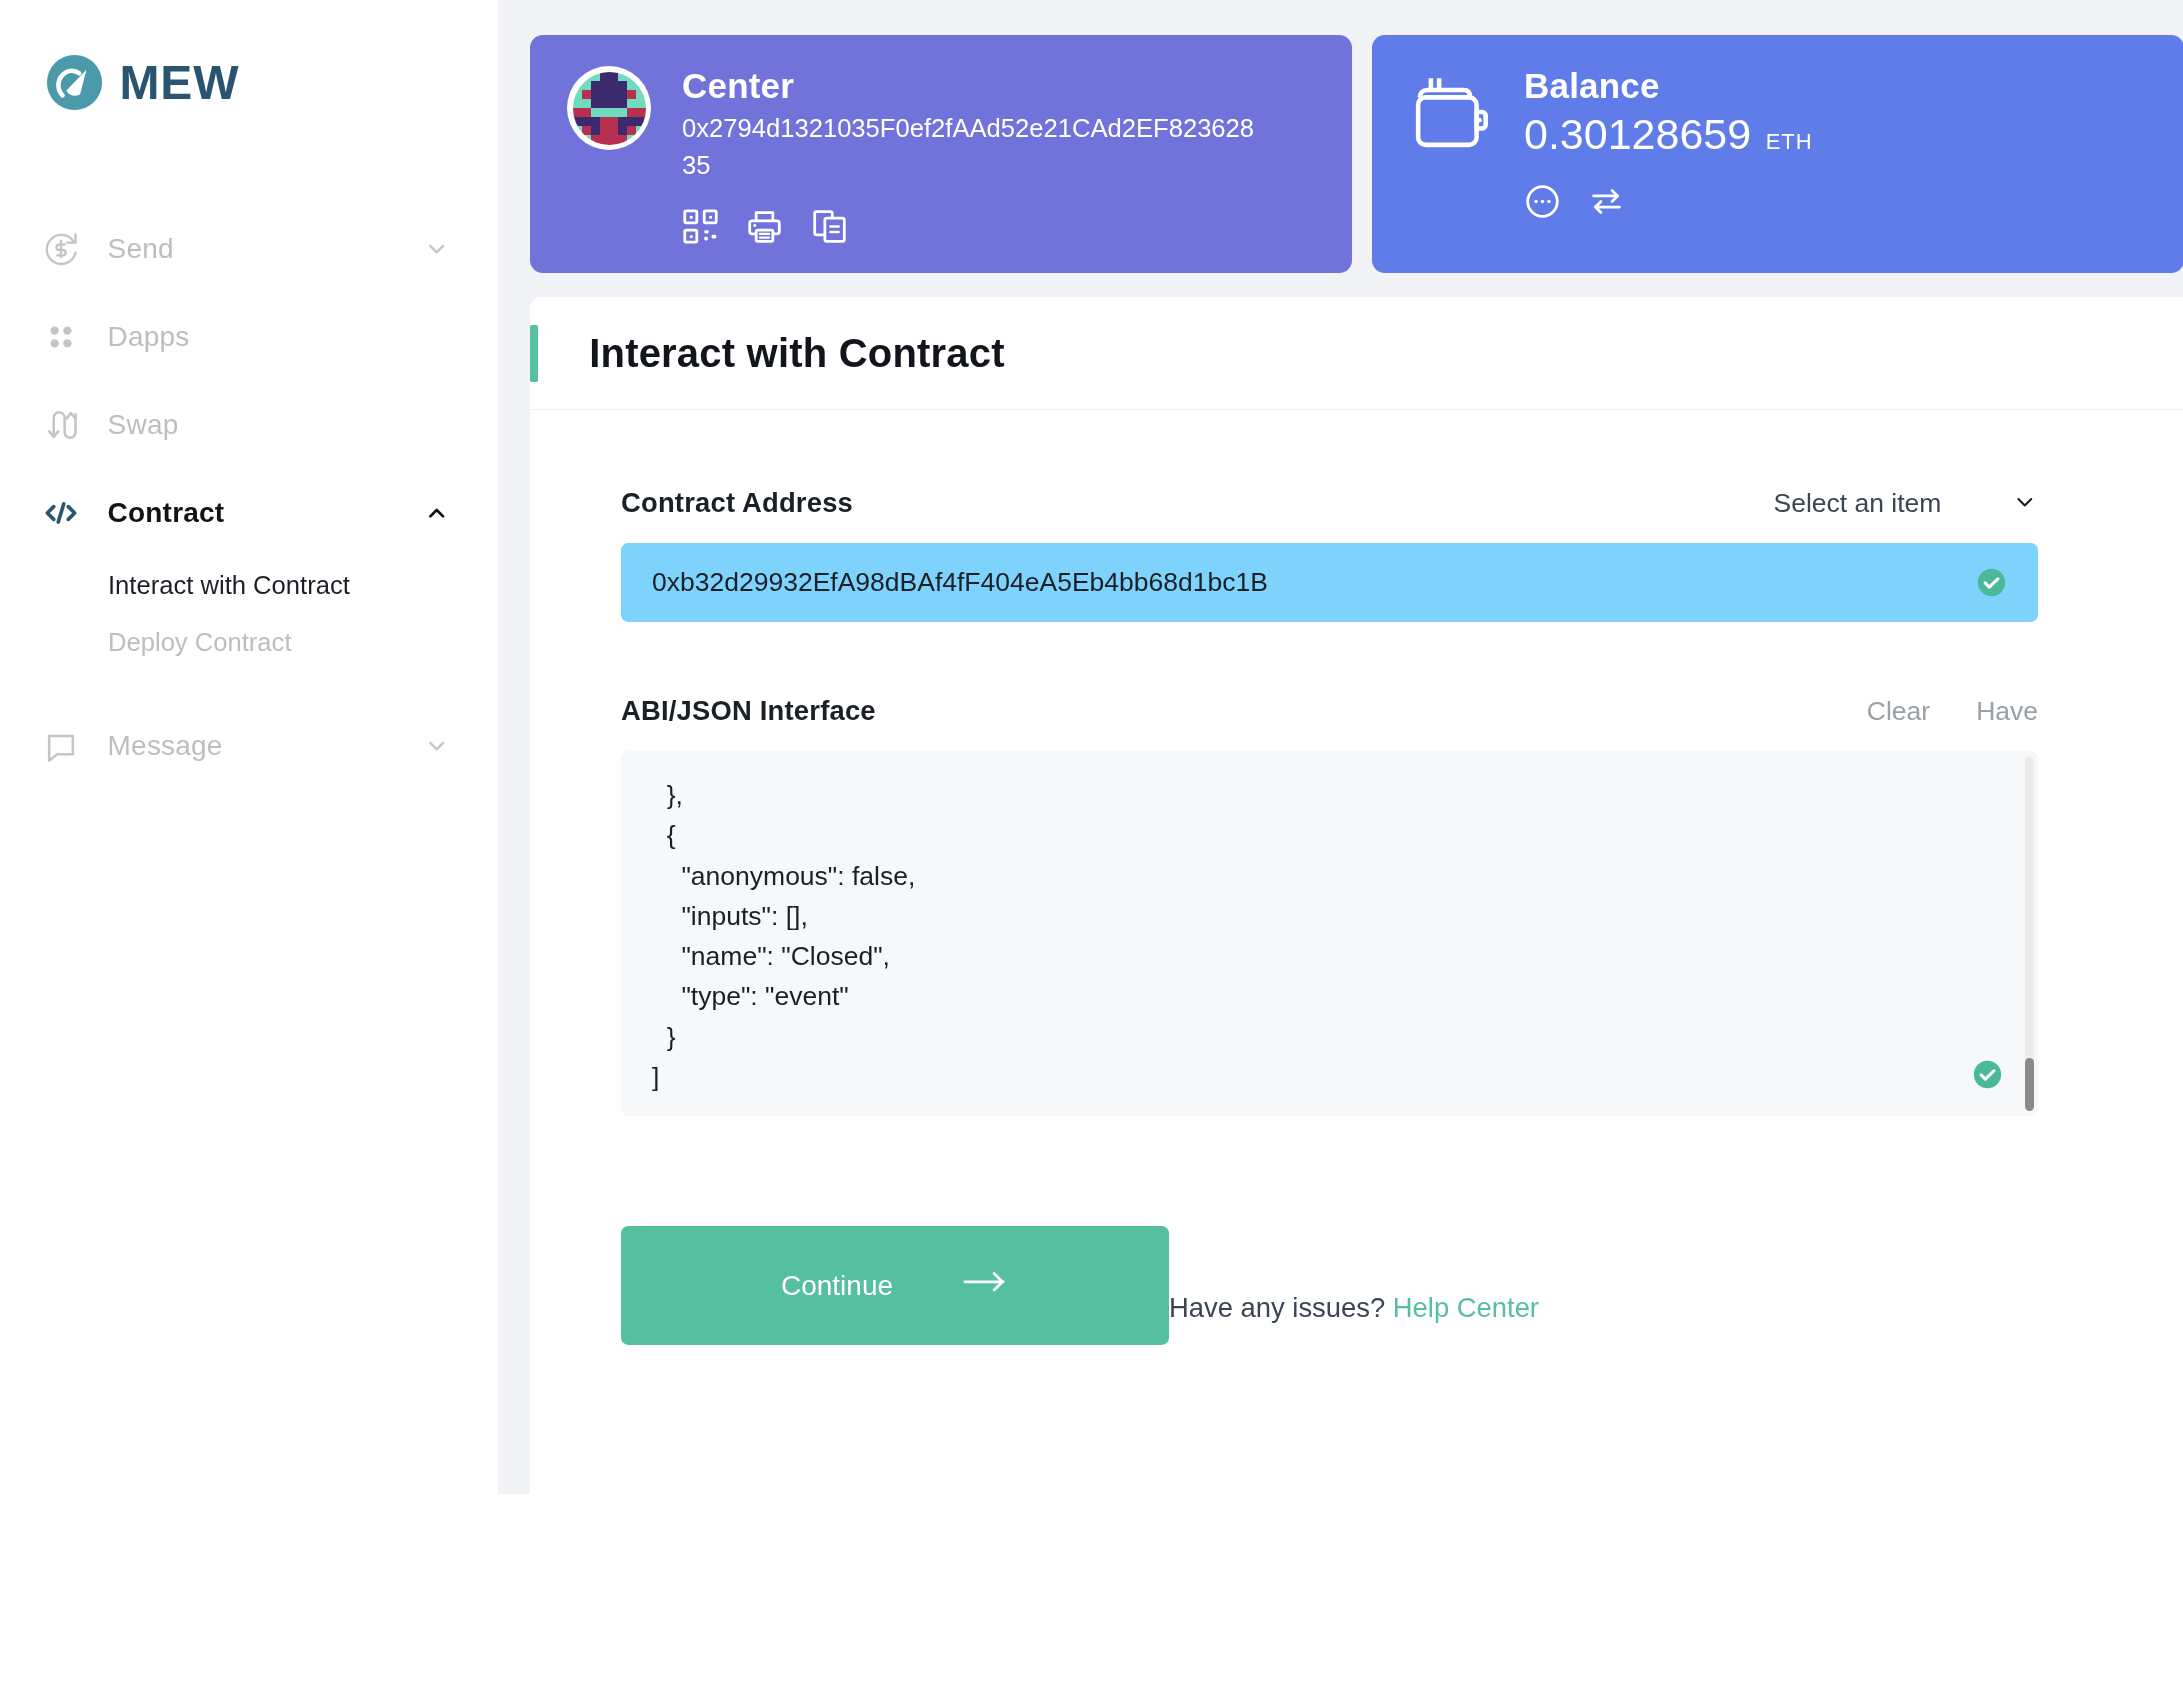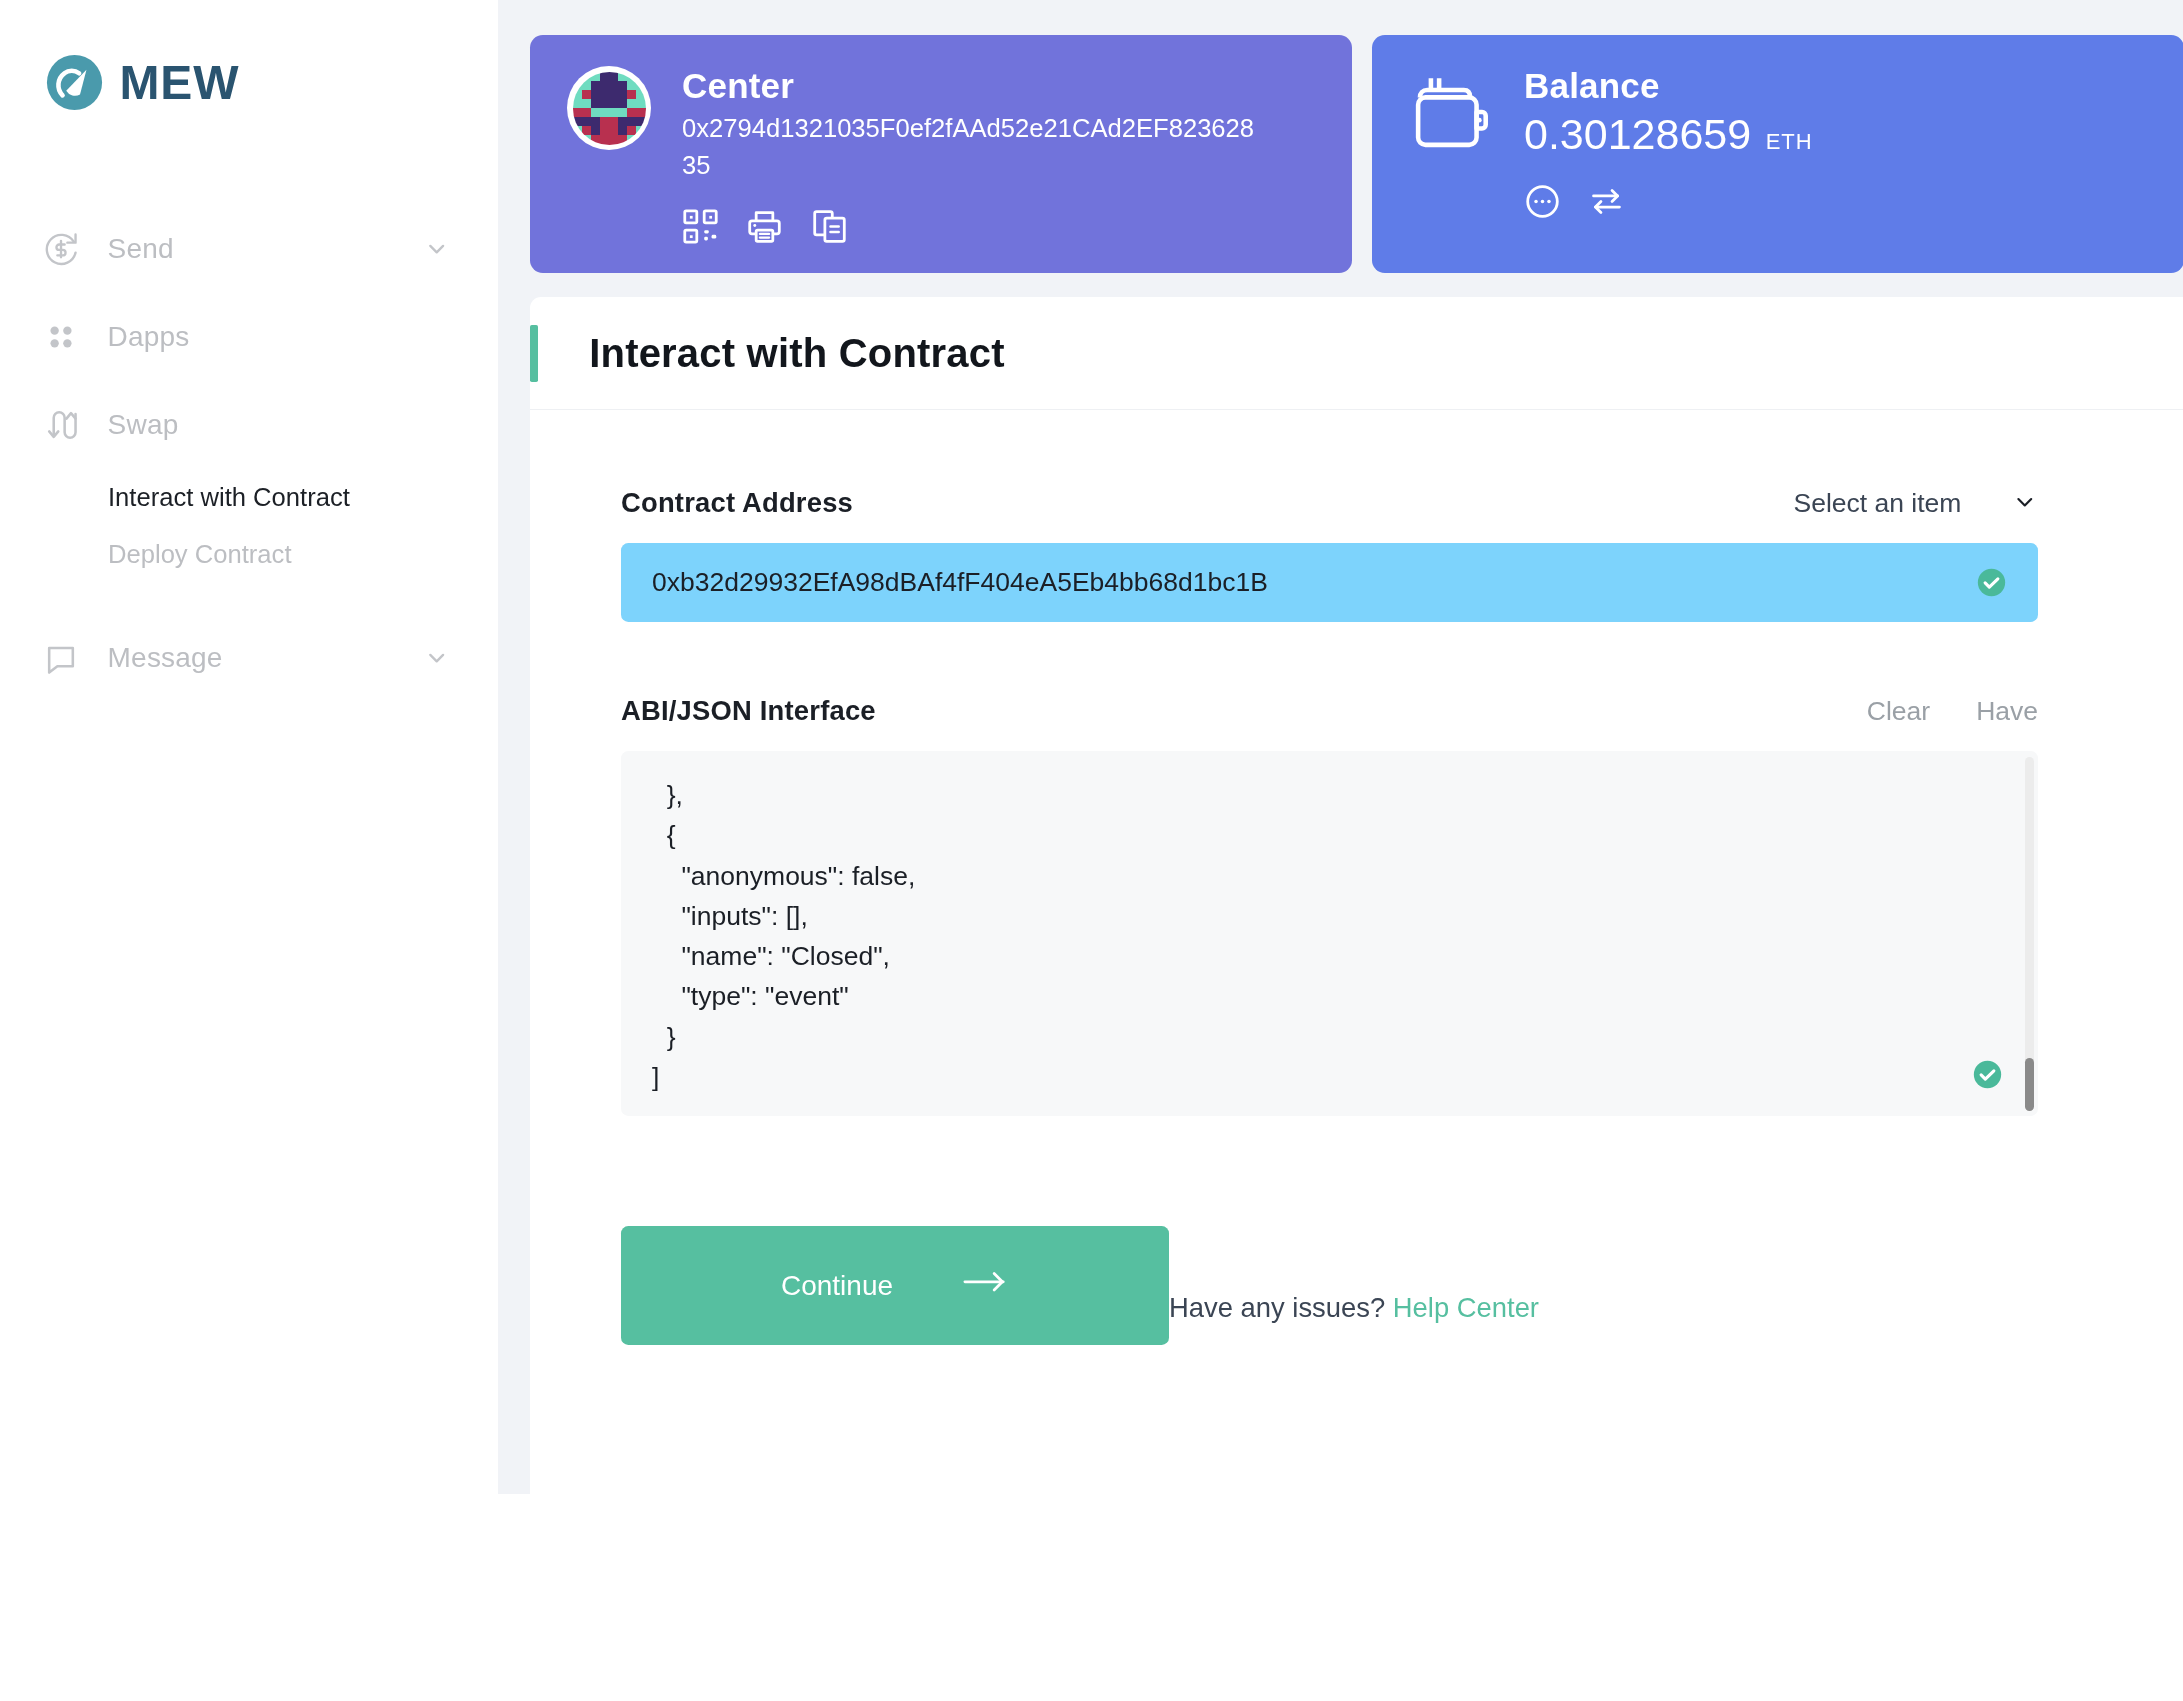--- a/index.html
+++ b/index.html
@@ -77,21 +77,21 @@
     width: calc(100% + 0px);
     height: 1336px;
   }
   .panel-head { display: flex; align-items: center; height: 113px; padding-left: 0; border-bottom: 0.9px solid #eef0f3; }
   .accent-bar { width: 8.2px; height: 57px; background: #56bfa0; border-radius: 1.8px; margin-left: 0; }
   .panel-title { font-size: 40px; color: #12161c; margin-left: 51px; letter-spacing: 0.2px; }
 
   .form { padding: 77px 146px 0 91px; }
   .field-row { display: flex; align-items: center; justify-content: space-between; }
   .field-label { font-size: 27.4px; font-weight: 700; color: #1b1f26; letter-spacing: 0.2px; }
-  .select-box { display: flex; align-items: center; gap: 51px; cursor: pointer; }
+  .select-box { display: flex; align-items: center; gap: 71px; cursor: pointer; }
   .select-val { font-size: 26.5px; color: #3b4554; }
   .input-box {
     margin-top: 24px; height: 79px; background: #7dd3fc; border-radius: 7.3px;
     display: flex; align-items: center; padding: 0 31px;
   }
   .input-val { font-size: 26.5px; color: #1b1f26; flex: 1 1 auto; }
   .check { width: 31px; height: 31px; flex: 0 0 31px; }
 
   .links { display: flex; gap: 46px; }
   .link-btn { font-size: 26.5px; color: #9aa0a6; cursor: pointer; }
@@ -168,20 +168,35 @@
         <span class="nav-icon">
           <svg viewBox="0 0 44 44" width="40" height="40" fill="none" stroke="#c3c5c9" stroke-width="2.8" stroke-linecap="round" stroke-linejoin="round">
             <path d="M14 34V14a6 6 0 0 1 12 0v16a6 6 0 0 0 12 0V10"></path>
             <path d="M9 29l5 6 5-6"></path>
               <path d="M33 15l5-6 5 6" transform="translate(-5,0)"></path>
           </svg>
         </span>
         <span class="nav-label">Swap</span>
       </div>
 
+      <div class="nav-item active">
+        <span class="nav-icon">
+          <svg viewBox="0 0 44 44" width="40" height="40" fill="none" stroke="#2a5470" stroke-width="4" stroke-linecap="round" stroke-linejoin="round">
+            <path d="M14 15L7 22l7 7"></path>
+              <path d="M30 15l7 7-7 7"></path>
+              <path d="M25 12l-6 20"></path>
+          </svg>
+        </span>
+        <span class="nav-label">Contract</span>
+        <span class="chev">
+          <svg viewBox="0 0 30 30" width="27.4" height="27.4" fill="none" stroke="#111317" stroke-width="3" stroke-linecap="round" stroke-linejoin="round">
+              <path d="M8 19l7-7 7 7"></path>
+            </svg>
+        </span>
+      </div>
 
       <div class="sub-item sel">
         <span>Interact with Contract</span>
       </div>
       <div class="sub-item off">
         <span>Deploy Contract</span>
       </div>
 
       <div class="nav-item muted" style="margin-top:31px">
         <span class="nav-icon">

